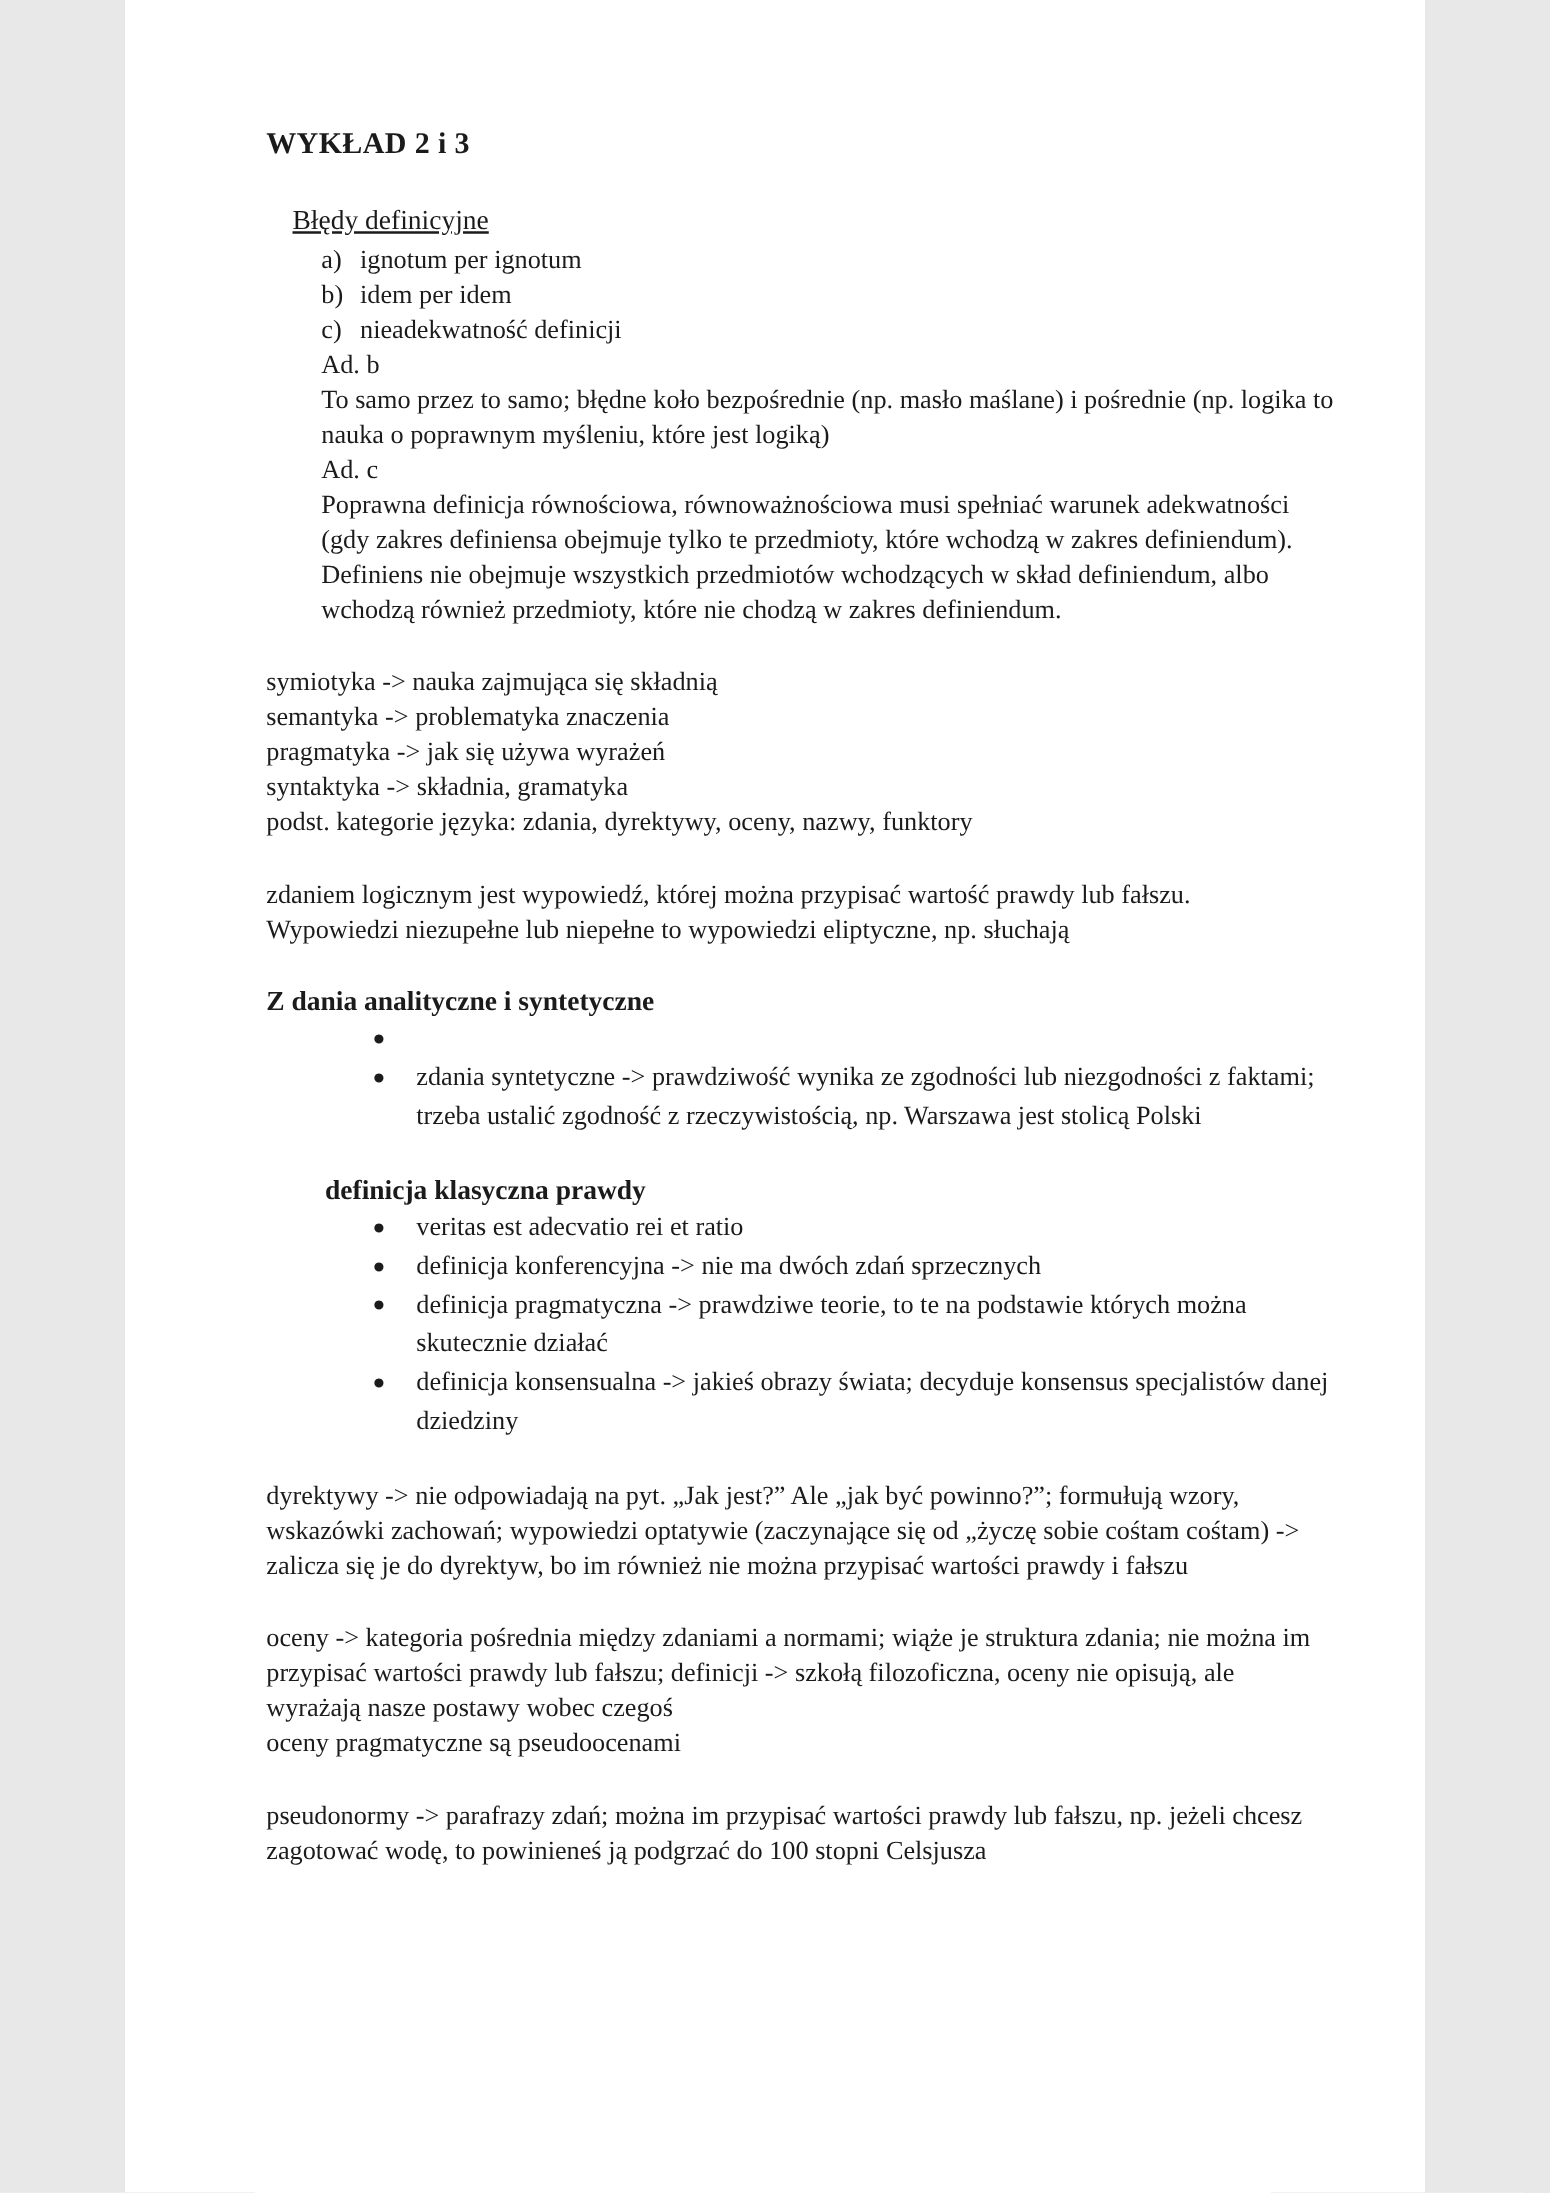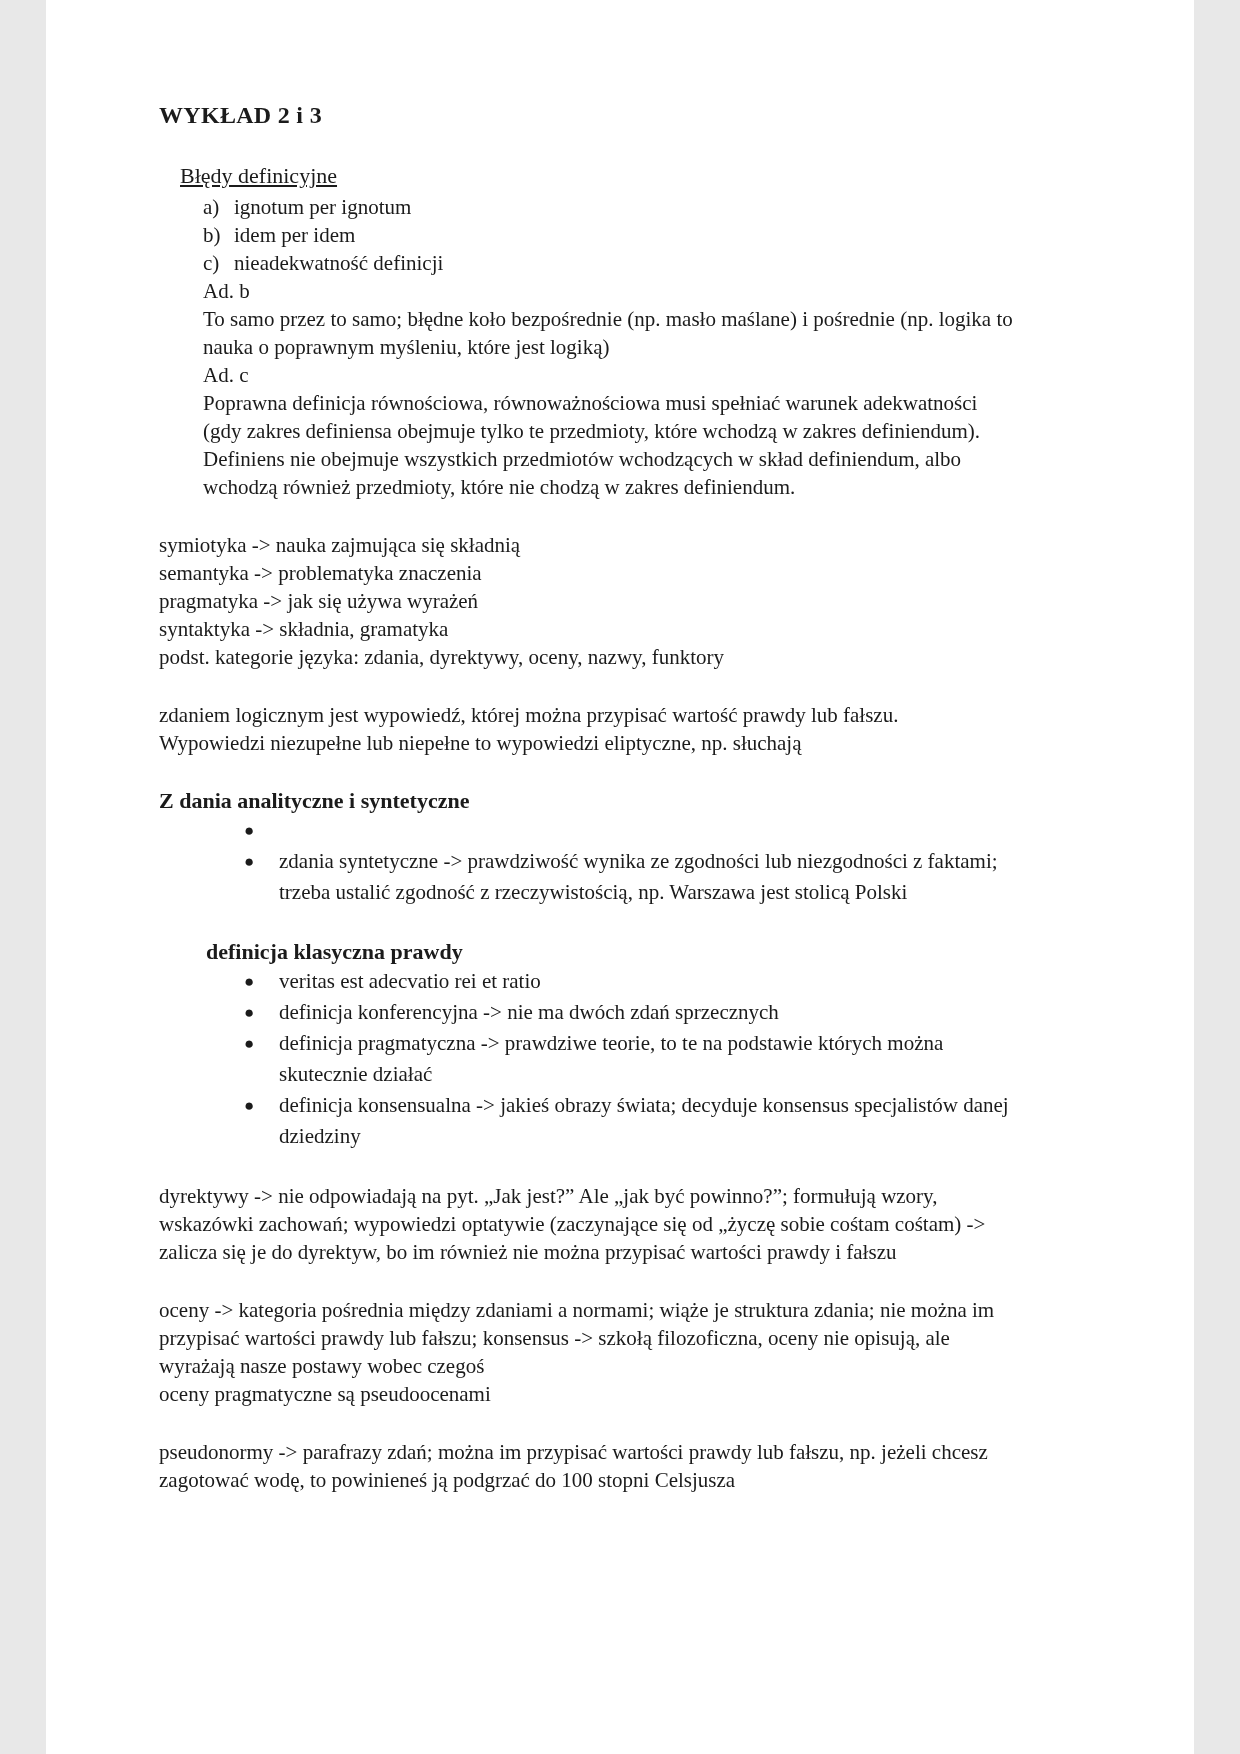--- a/index.html
+++ b/index.html
@@ -1,18 +1,18 @@
 <!DOCTYPE html>
 <html lang="pl"><head>
 <meta charset="utf-8">
 <style>
   html,body { margin:0; padding:0; background:#e8e8e8; }
   .page {
     position:relative;
-    width:1148px; height:1754px;
+    width:1040px; height:1754px;
     background:#ffffff;
     color:#1b1b1b;
     font-family:"Liberation Serif","DejaVu Serif",serif;
     overflow:hidden;
     margin:0 auto;
   }
   #doc {
     position:absolute;
     left:113px; top:100px;
     width:1060px;
@@ -133,20 +133,20 @@
           <div><span>definicja konsensualna -&gt; jakieś obrazy świata; decyduje konsensus specjalistów danej</span></div>
           <div><span>dziedziny</span></div>
         </span>
       </div>
       <div class="b-gap"></div>
       <div class="b-line"><span class="run-b">dyrektywy</span><span> -&gt; nie odpowiadają na pyt. „Jak jest?” Ale „jak być powinno?”; formułują wzory,</span></div>
       <div class="b-line"><span>wskazówki zachowań; </span><span class="run-i">wypowiedzi optatywie</span><span> (zaczynające się od „życzę sobie cośtam cośtam) -&gt;</span></div>
       <div class="b-line"><span>zalicza się je do dyrektyw, bo im również nie można przypisać wartości prawdy i fałszu</span></div>
       <div class="b-gap"></div>
       <div class="b-line"><span class="run-b">oceny</span><span> -&gt; kategoria pośrednia między zdaniami a normami; wiąże je struktura zdania; nie można im</span></div>
-      <div class="b-line"><span>przypisać wartości prawdy lub fałszu; </span><span class="run-i">konsensus</span><span> -&gt; szkołą filozoficzna, oceny nie opisują, ale</span></div>
+      <div class="b-line"><span>przypisać wartości prawdy lub fałszu; </span><span class="run-i">definicji</span><span> -&gt; szkołą filozoficzna, oceny nie opisują, ale</span></div>
       <div class="b-line"><span>wyrażają nasze postawy wobec czegoś</span></div>
       <div class="b-line"><span>oceny pragmatyczne są pseudoocenami</span></div>
       <div class="b-gap"></div>
       <div class="b-line"><span class="run-b">pseudonormy</span><span> -&gt; parafrazy zdań; można im przypisać wartości prawdy lub fałszu, np. jeżeli chcesz</span></div>
       <div class="b-line"><span>zagotować wodę, to powinieneś ją podgrzać do 100 stopni Celsjusza</span></div>
     </div>
 </div>
 
 </body></html>

